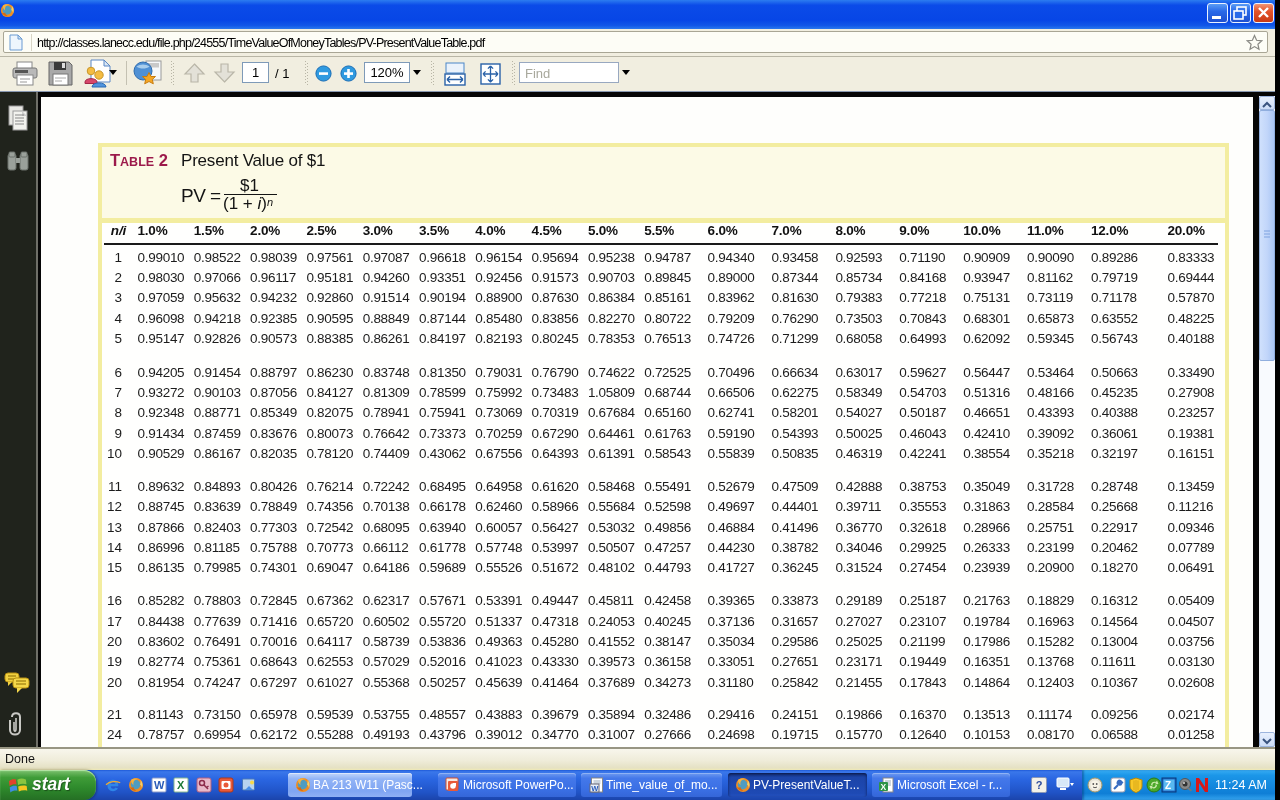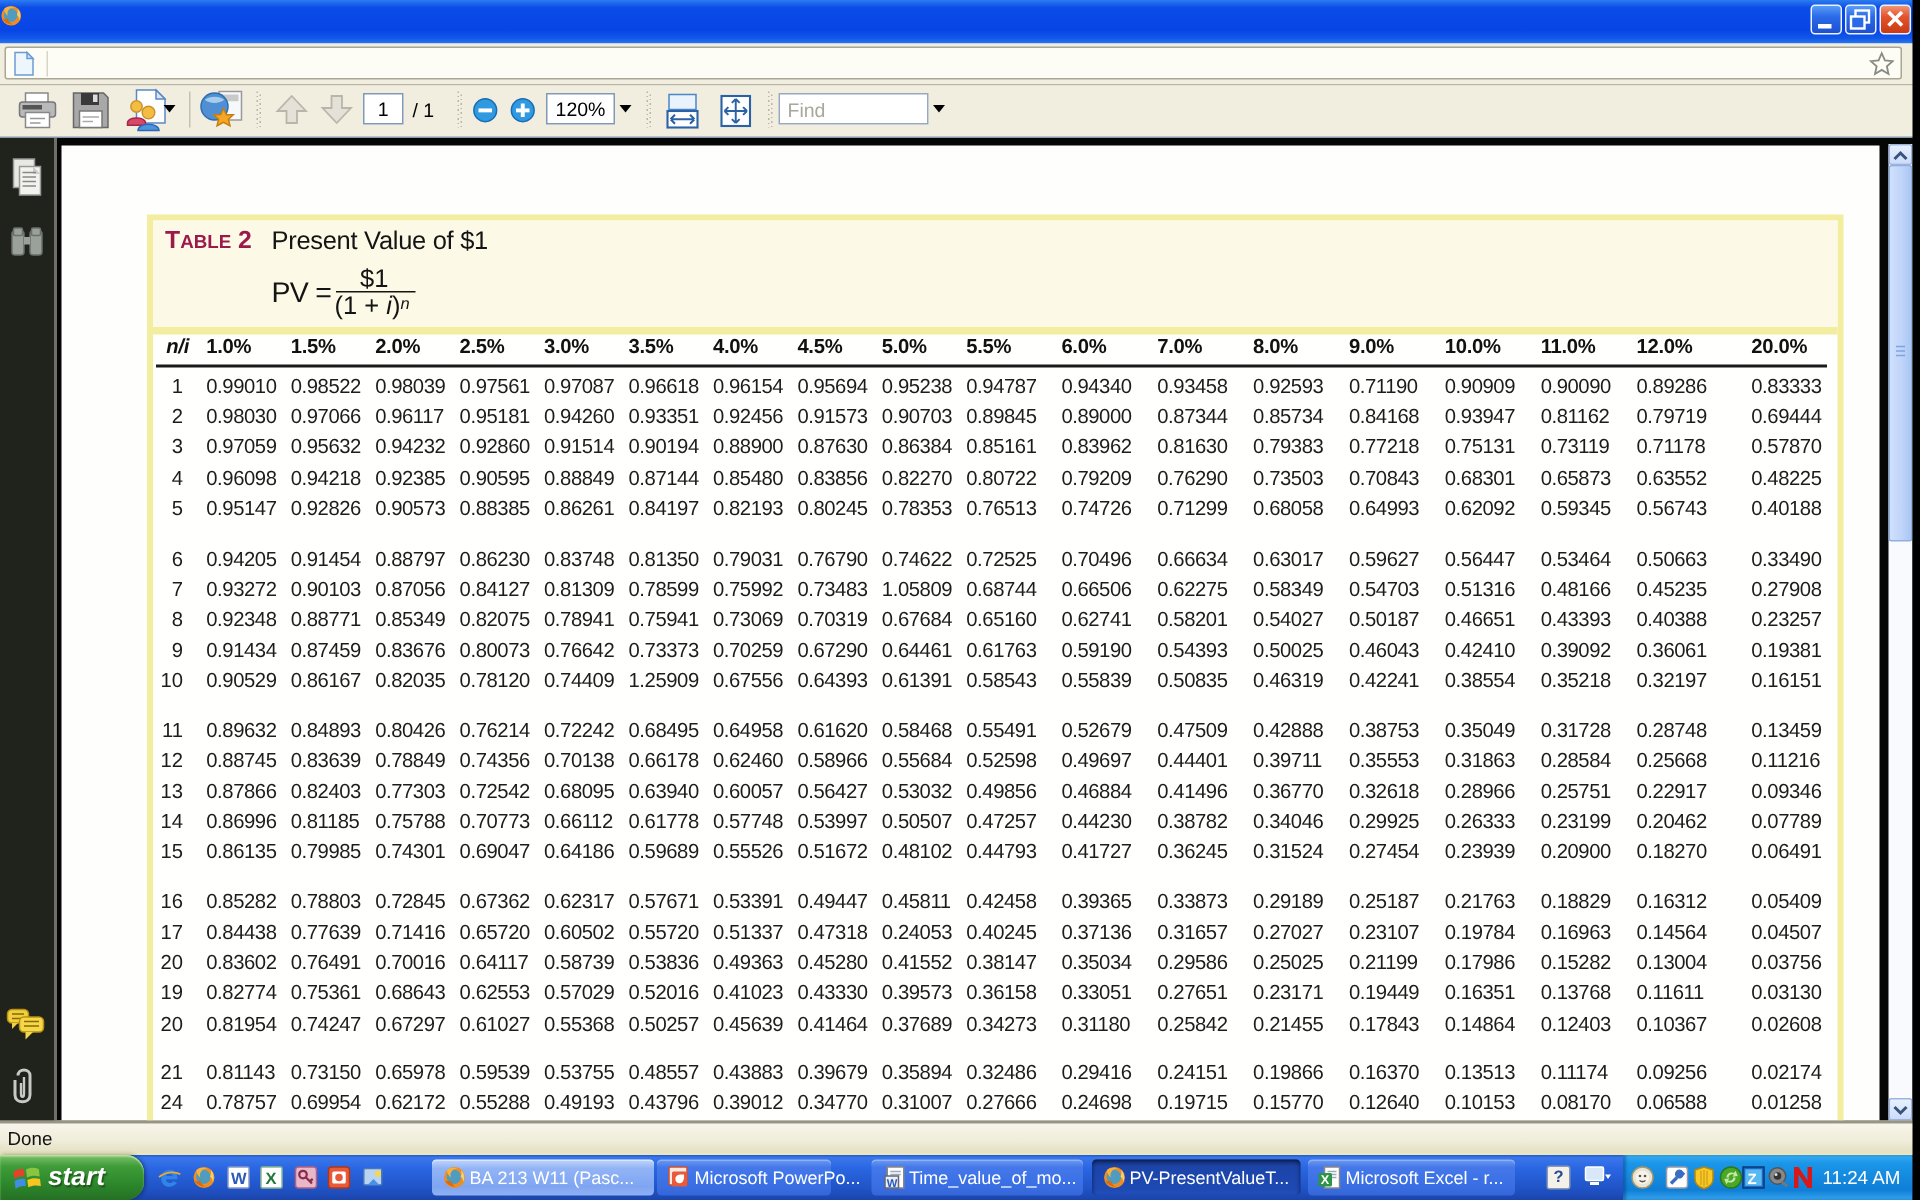--- a/index.html
+++ b/index.html
@@ -79,20 +79,21 @@
       </svg></div>
 </div>
 
 <div id="urlrow">
  <div id="urlfield">
   <svg class="abs" style="left:5px;top:2px" width="15" height="17" viewBox="0 0 15 17">
    <path d="M1 1 H9 L13 5 V16 H1 Z" fill="#eef6fd" stroke="#6b9bd2" stroke-width="1"></path>
    <path d="M9 1 L9 5 L13 5 Z" fill="#cfe3f5" stroke="#6b9bd2" stroke-width="1"></path>
   </svg>
   <div style="position:absolute;left:27px;top:2px;width:1px;height:17px;background:#d8d5c5"></div>
+  <div id="urltext">http://classes.lanecc.edu/file.php/24555/TimeValueOfMoneyTables/PV-PresentValueTable.pdf</div>
   <svg class="abs" style="left:1242px;top:2px" width="17" height="17" viewBox="0 0 17 17">
    <path d="M8.5 1.5 L10.6 6.3 L15.8 6.8 L11.9 10.2 L13 15.3 L8.5 12.6 L4 15.3 L5.1 10.2 L1.2 6.8 L6.4 6.3 Z" fill="none" stroke="#8a8a84" stroke-width="1.2"></path>
   </svg>
  </div>
 </div>
 
 <div id="toolrow">
 
  <svg class="abs" style="left:11px;top:3px" width="28" height="28" viewBox="0 0 28 28">
   <rect x="6" y="2" width="15" height="7" fill="#fff" stroke="#888"></rect>
@@ -439,21 +440,21 @@
     <span class="tv" style="left:963.2px;top:425.6px">0.42410</span>
     <span class="tv" style="left:1027.1px;top:425.6px">0.39092</span>
     <span class="tv" style="left:1091.0px;top:425.6px">0.36061</span>
     <span class="tv" style="left:1167.5px;top:425.6px">0.19381</span>
 <span class="tn" style="top:445.9px">10</span>
     <span class="tv" style="left:137.5px;top:445.9px">0.90529</span>
     <span class="tv" style="left:193.8px;top:445.9px">0.86167</span>
     <span class="tv" style="left:250.1px;top:445.9px">0.82035</span>
     <span class="tv" style="left:306.4px;top:445.9px">0.78120</span>
     <span class="tv" style="left:362.7px;top:445.9px">0.74409</span>
-    <span class="tv" style="left:419.0px;top:445.9px">1.25909</span>
+    <span class="tv" style="left:419.0px;top:445.9px">0.43062</span>
     <span class="tv" style="left:475.3px;top:445.9px">0.67556</span>
     <span class="tv" style="left:531.6px;top:445.9px">0.64393</span>
     <span class="tv" style="left:587.9px;top:445.9px">0.61391</span>
     <span class="tv" style="left:644.2px;top:445.9px">0.58543</span>
     <span class="tv" style="left:707.6px;top:445.9px">0.55839</span>
     <span class="tv" style="left:771.5px;top:445.9px">0.50835</span>
     <span class="tv" style="left:835.4px;top:445.9px">0.46319</span>
     <span class="tv" style="left:899.3px;top:445.9px">0.42241</span>
     <span class="tv" style="left:963.2px;top:445.9px">0.38554</span>
     <span class="tv" style="left:1027.1px;top:445.9px">0.35218</span>
@@ -734,31 +735,31 @@
       <rect x="1" y="1" width="14" height="14" rx="2" fill="#e85a3a" stroke="#b03818"></rect>
       <rect x="3.5" y="4" width="9" height="8" rx="1" fill="#fff"></rect>
       <circle cx="8" cy="8" r="2.5" fill="#e85a3a"></circle>
     </svg>
  <svg class="qlicon" style="left:241px" viewBox="0 0 16 16">
       <rect x="1.5" y="2" width="12" height="11" rx="1" fill="#b8d4f0" stroke="#4a78b8"></rect>
       <path d="M4 13 L8 9 L12 13" fill="#4a90e8"></path>
       <circle cx="11" cy="5.5" r="2" fill="#f8d848"></circle>
     </svg>
 
- <div class="taskbtn" style="left:288px;width:148px;background:linear-gradient(180deg,#c2d6fb 0%,#92b4f6 25%,#7fa5f2 75%,#8fb0f4 100%);box-shadow:inset 0 1px 0 #dbe7fd">
+ <div class="taskbtn" style="left:288px;width:124px;background:linear-gradient(180deg,#c2d6fb 0%,#92b4f6 25%,#7fa5f2 75%,#8fb0f4 100%);box-shadow:inset 0 1px 0 #dbe7fd">
   <svg class="abs" style="left:7px;top:4px" width="16" height="16" viewBox="0 0 16 16">
         <circle cx="8" cy="8" r="7" fill="#ef8d22"></circle>
         <circle cx="7.6" cy="7.6" r="4.8" fill="#4f9cc0"></circle>
         <path d="M3 3 C5 1 9 1 11 2.5 C9.5 2 8 2.2 7 3 C5.5 4 5 6 5.5 8 C4 7 3 5 3 3 Z" fill="#f6b23f"></path>
         <path d="M12.5 3 C14.5 5 15 8 14 11 C13.5 9 13 8 12 7.5 C12.7 6 12.8 4.5 12.5 3 Z" fill="#f2d06b"></path>
         <path d="M1.5 10 C3 12.5 5.5 14 8.5 14 C6.5 12.5 5.8 11.5 5.5 10 C4.3 10.8 2.9 10.7 1.5 10 Z" fill="#d86a10"></path>
       </svg>
   <div class="lbl">BA 213 W11 (Pasc...</div>
  </div>
- <div class="taskbtn" style="left:438px;width:116px">
+ <div class="taskbtn" style="left:438px;width:138px">
   <svg class="abs" style="left:6px;top:4px" width="16" height="16" viewBox="0 0 16 16">
         <rect x="2" y="1" width="12" height="12" rx="1" fill="#f8e8e0" stroke="#d05030"></rect>
         <rect x="4" y="4" width="10" height="10" rx="1" fill="#e85a3a"></rect>
         <circle cx="9" cy="9" r="2.8" fill="#fff"></circle>
         <rect x="9" y="6" width="3" height="3" fill="#fff"></rect>
       </svg>
   <div class="lbl">Microsoft PowerPo...</div>
  </div>
  <div class="taskbtn" style="left:581px;width:141px">
   <svg class="abs" style="left:8px;top:4px" width="16" height="16" viewBox="0 0 16 16">

